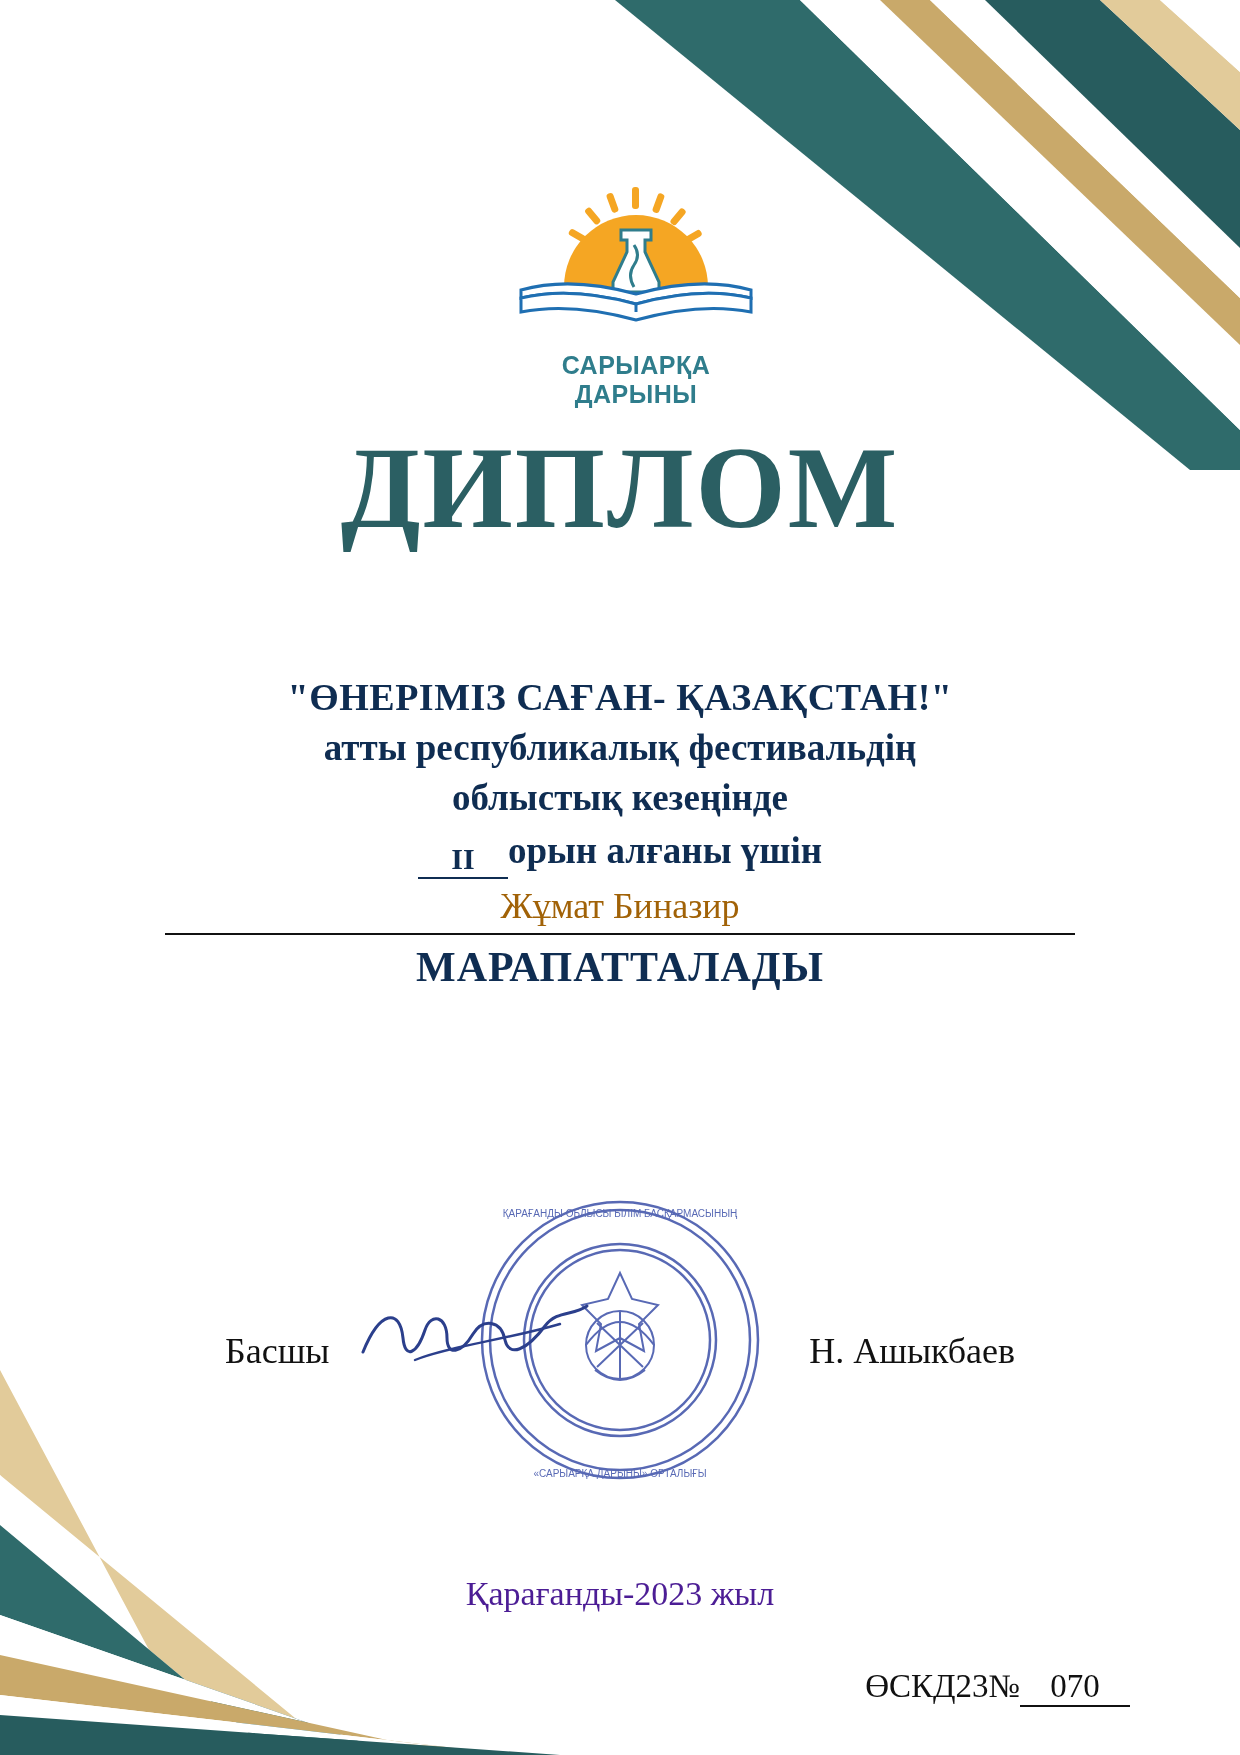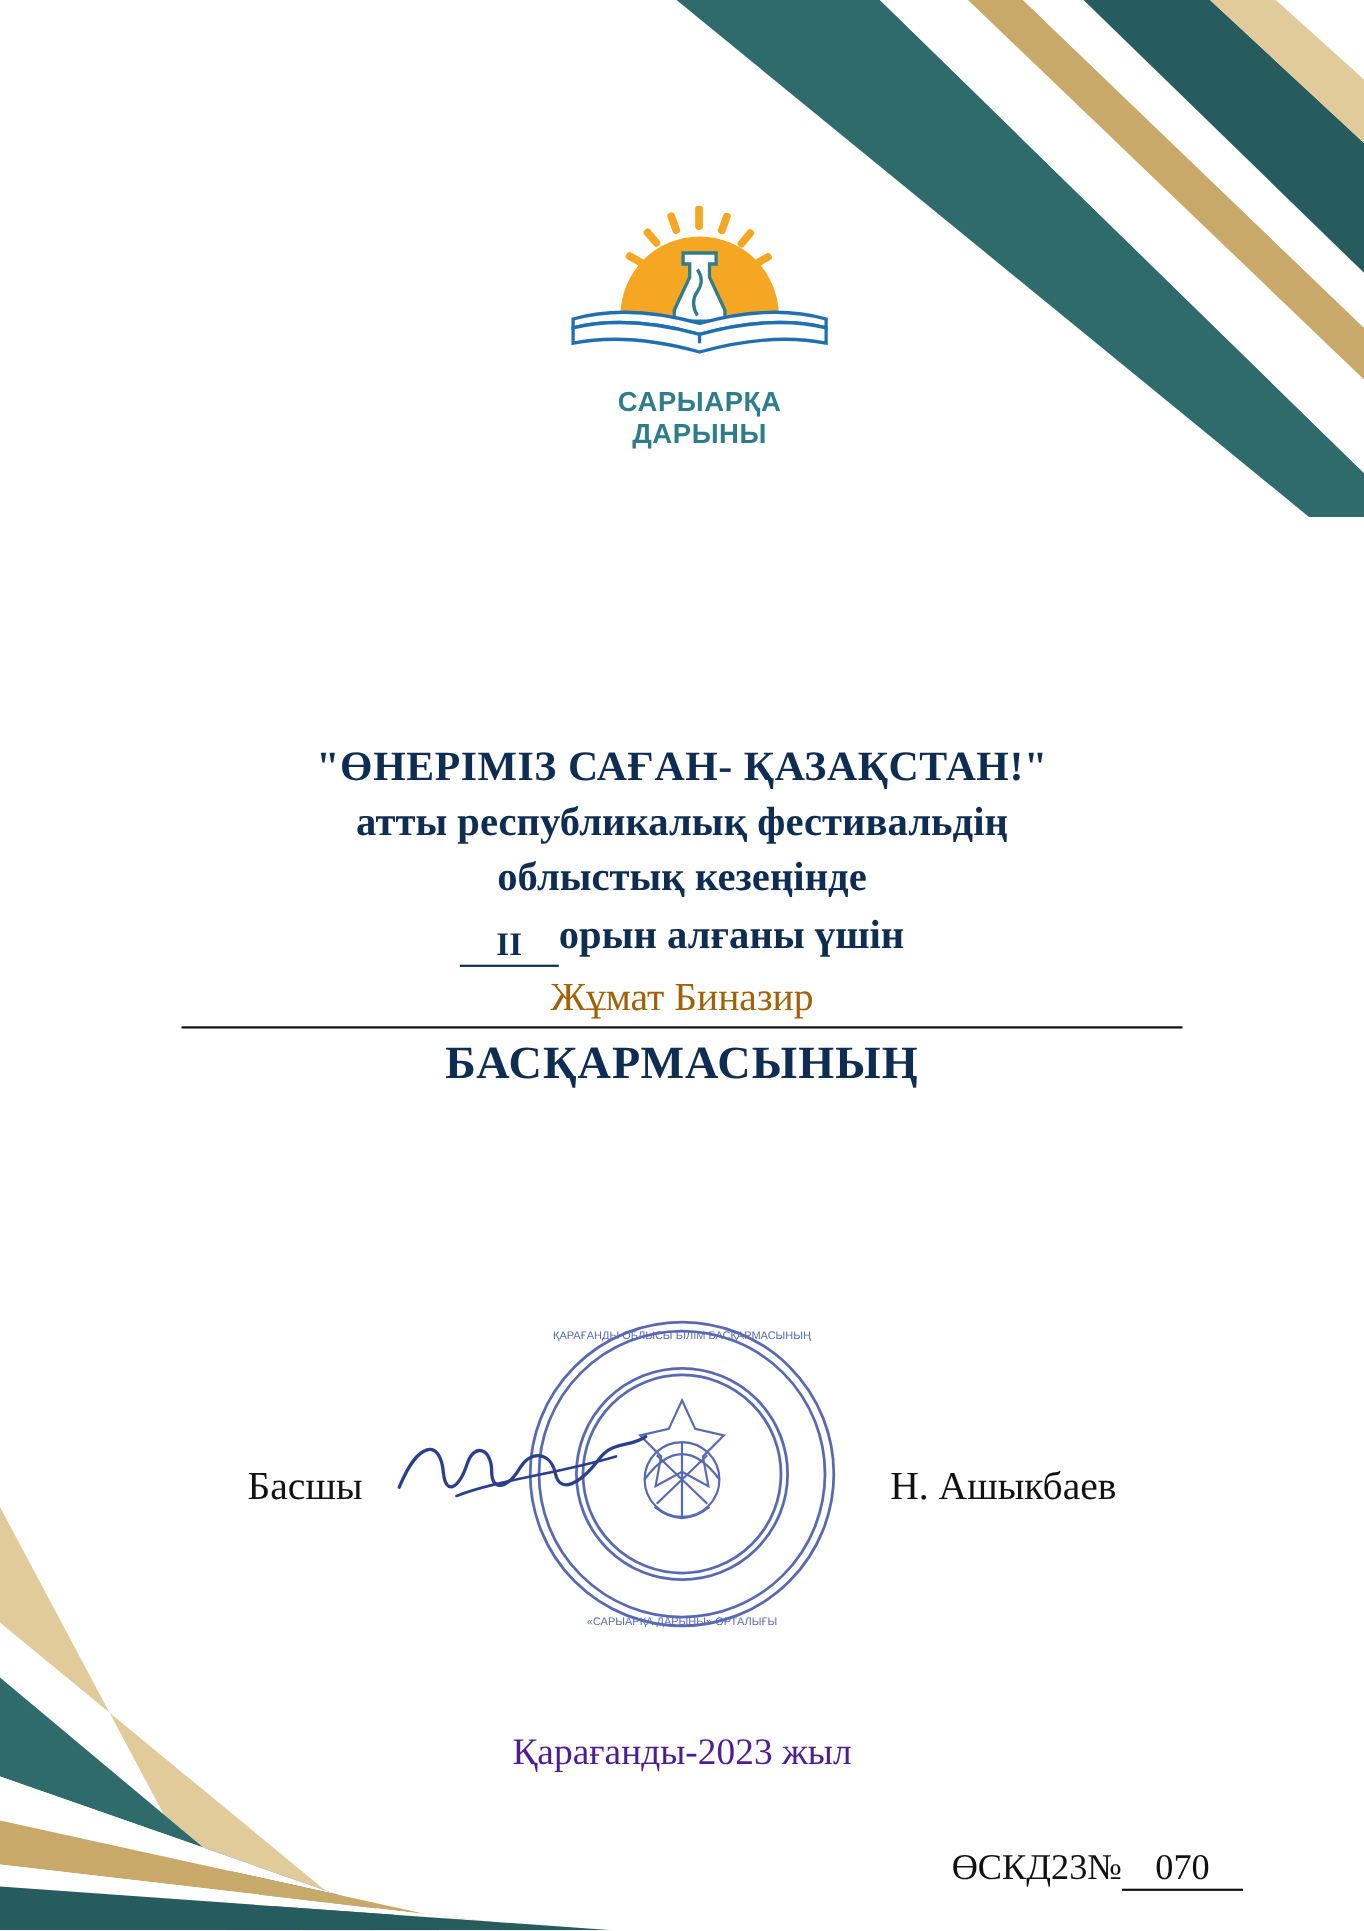--- a/index.html
+++ b/index.html
@@ -169,21 +169,20 @@
     right: 110px;
     font-size: 33px;
     color: #111111;
     white-space: nowrap;
   }
   .serial .num {
     display: inline-block;
     border-bottom: 2px solid #111111;
     min-width: 110px;
     text-align: center;
-    margin-top: 12px;
   }
 </style>
 </head>
 <body>
 
 <div class="page">
 
   <div class="deco deco-top">
     <svg viewBox="0 0 1240 470" width="1240" height="470" xmlns="http://www.w3.org/2000/svg">
       <polygon points="615,0 800,0 1240,430 1240,470 1190,470" fill="#2f6b6b"></polygon>
@@ -224,33 +223,34 @@
         <path d="M120 45 h30 v10 h-6 v12 l14 30 v10 h-46 v-10 l14 -30 v-12 h-6 z" fill="#ffffff" stroke="#2f7d8c" stroke-width="3"></path>
         <path d="M133 60 q7 10 0 20 q-7 10 0 22" fill="none" stroke="#2f7d8c" stroke-width="3"></path>
         <path d="M20 105 q50 -14 115 4 q65 -18 115 -4 l0 8 q-50 -12 -115 6 q-65 -18 -115 -6 z" fill="#ffffff" stroke="#1f6fb2" stroke-width="3"></path>
         <path d="M20 113 q50 -12 115 6 q65 -18 115 -6 l0 14 q-50 -10 -115 8 q-65 -18 -115 -8 z" fill="#ffffff" stroke="#1f6fb2" stroke-width="3"></path>
         <path d="M135 119 v8" stroke="#1f6fb2" stroke-width="3"></path>
       </svg>
       <div class="logo-text">САРЫАРҚА ДАРЫНЫ</div>
     </div>
   </div>
 
+  <div class="diploma-title">ДИПЛОМ</div>
 
   <div class="body-block">
     <div class="line-1">"ӨНЕРІМІЗ САҒАН- ҚАЗАҚСТАН!"</div>
     <div class="line-2">атты республикалық фестивальдің</div>
     <div class="line-3">облыстық кезеңінде</div>
     <div class="line-place">
       <span class="place-blank">II</span>
       <span>орын алғаны үшін</span>
     </div>
     <div class="name-row">
       <span class="name-value">Жұмат Биназир</span>
     </div>
-    <div class="awarded">БАСҚАРМАСЫНЫҢ</div>
+    <div class="awarded">МАРАПАТТАЛАДЫ</div>
   </div>
 
   <div class="stamp">
     <svg viewBox="0 0 290 290" width="290" height="290" xmlns="http://www.w3.org/2000/svg">
       <g fill="none" stroke="#3b4fa8" stroke-width="2.5">
         <circle cx="145" cy="145" r="138"></circle>
         <circle cx="145" cy="145" r="130"></circle>
         <circle cx="145" cy="145" r="96"></circle>
         <circle cx="145" cy="145" r="90"></circle>
       </g>

